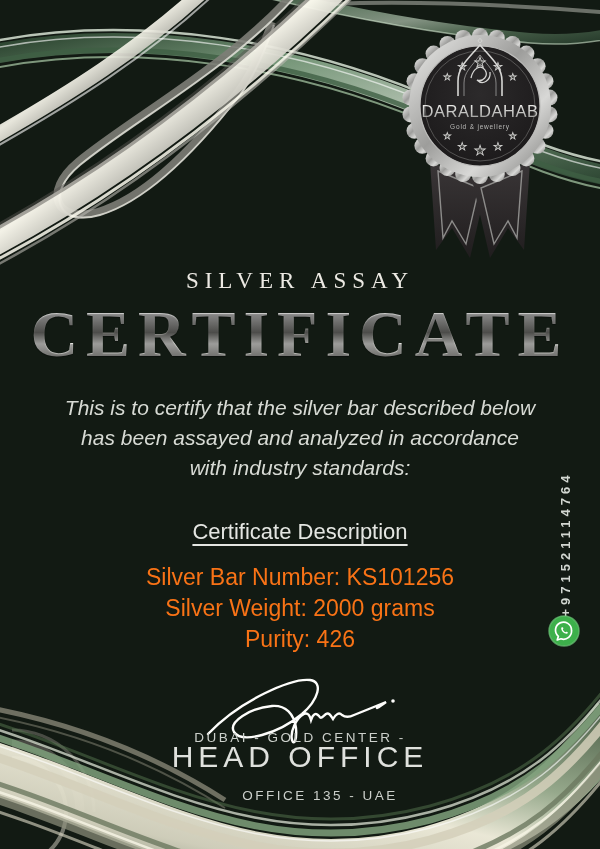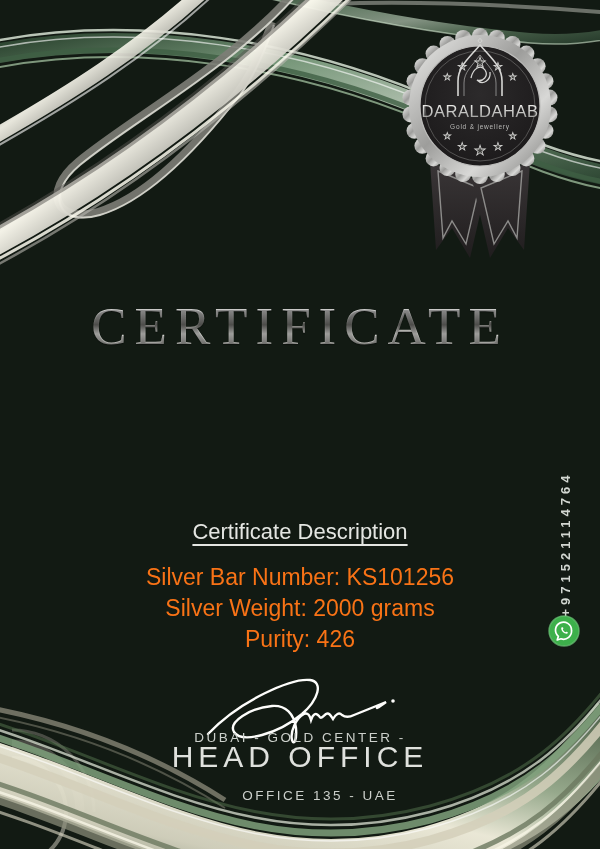--- a/index.html
+++ b/index.html
@@ -11,22 +11,22 @@
   }
   #decor{position:absolute;left:0;top:0;z-index:0;}
   #badge{position:absolute;left:392px;top:14px;z-index:3;}
   .content{position:absolute;left:0;width:600px;text-align:center;z-index:2;}
 
   .subtitle{
     top:268px;font-family:"Liberation Serif",serif;font-size:23px;
     letter-spacing:6px;color:#ece9e3;font-weight:500;
   }
   .title{
-    top:296px;font-family:"Liberation Serif",serif;font-size:53px;
-    letter-spacing:8px;font-weight:400;color:#c9c9c6;
+    top:296px;font-family:"Liberation Serif",serif;font-size:66px;
+    letter-spacing:8px;font-weight:700;color:#c9c9c6;
     background:linear-gradient(180deg,#f8f8f5 0%,#cccccb 25%,#767672 48%,#f0f0ec 63%,#9c9c98 84%,#6e6e6a 100%);
     -webkit-background-clip:text;background-clip:text;-webkit-text-fill-color:transparent;
     text-shadow:0 1px 1px rgba(0,0,0,0.35);
   }
   .intro{
     top:393px;font-size:21px;line-height:30px;font-style:italic;
     color:#d7dad4;
   }
   .desc-heading{
     top:519px;font-size:22px;color:#e4e6e2;
@@ -203,22 +203,28 @@
       <path d="M 66,82 L 66,67 C 66,53 76,45 88,31 C 100,45 110,53 110,67 L 110,82" stroke-width="1.6"></path>
       <path d="M 72,82 L 72,69 C 72,58 80,52 88,41 C 96,52 104,58 104,69 L 104,82" stroke-width="0.8" opacity="0.7"></path>
       <path d="M 86,27 C 87,24 89,24 90,27 C 89,29 87,29 86,27" stroke-width="1"></path>
       <path d="M 79,64 C 81,54 89,50 93,56 C 97,62 91,68 85,66 C 91,72 99,66 98,58" stroke-width="1.3"></path>
     </g>
 
     <text x="88" y="103" text-anchor="middle" font-family="Liberation Sans, sans-serif" font-size="16.5" letter-spacing="0.5" fill="url(#textSilver)">DARALDAHAB</text>
     <text x="88" y="115" text-anchor="middle" font-family="Liberation Sans, sans-serif" font-size="6.5" letter-spacing="0.8" fill="#b9b9b7">Gold &amp; jewellery</text>
   </svg>
 
+  <div class="content subtitle">SILVER ASSAY</div>
   <div class="content title">CERTIFICATE</div>
 
+  <div class="content intro">
+    <div>This is to certify that the silver bar described below</div>
+    <div>has been assayed and analyzed in accordance</div>
+    <div>with industry standards:</div>
+  </div>
 
   <div class="content desc-heading">
     <span>Certificate Description</span>
   </div>
   <div class="content desc-items">
     <div>Silver Bar Number: KS101256</div>
     <div>Silver Weight: 2000 grams</div>
     <div>Purity: 426</div>
   </div>
 

